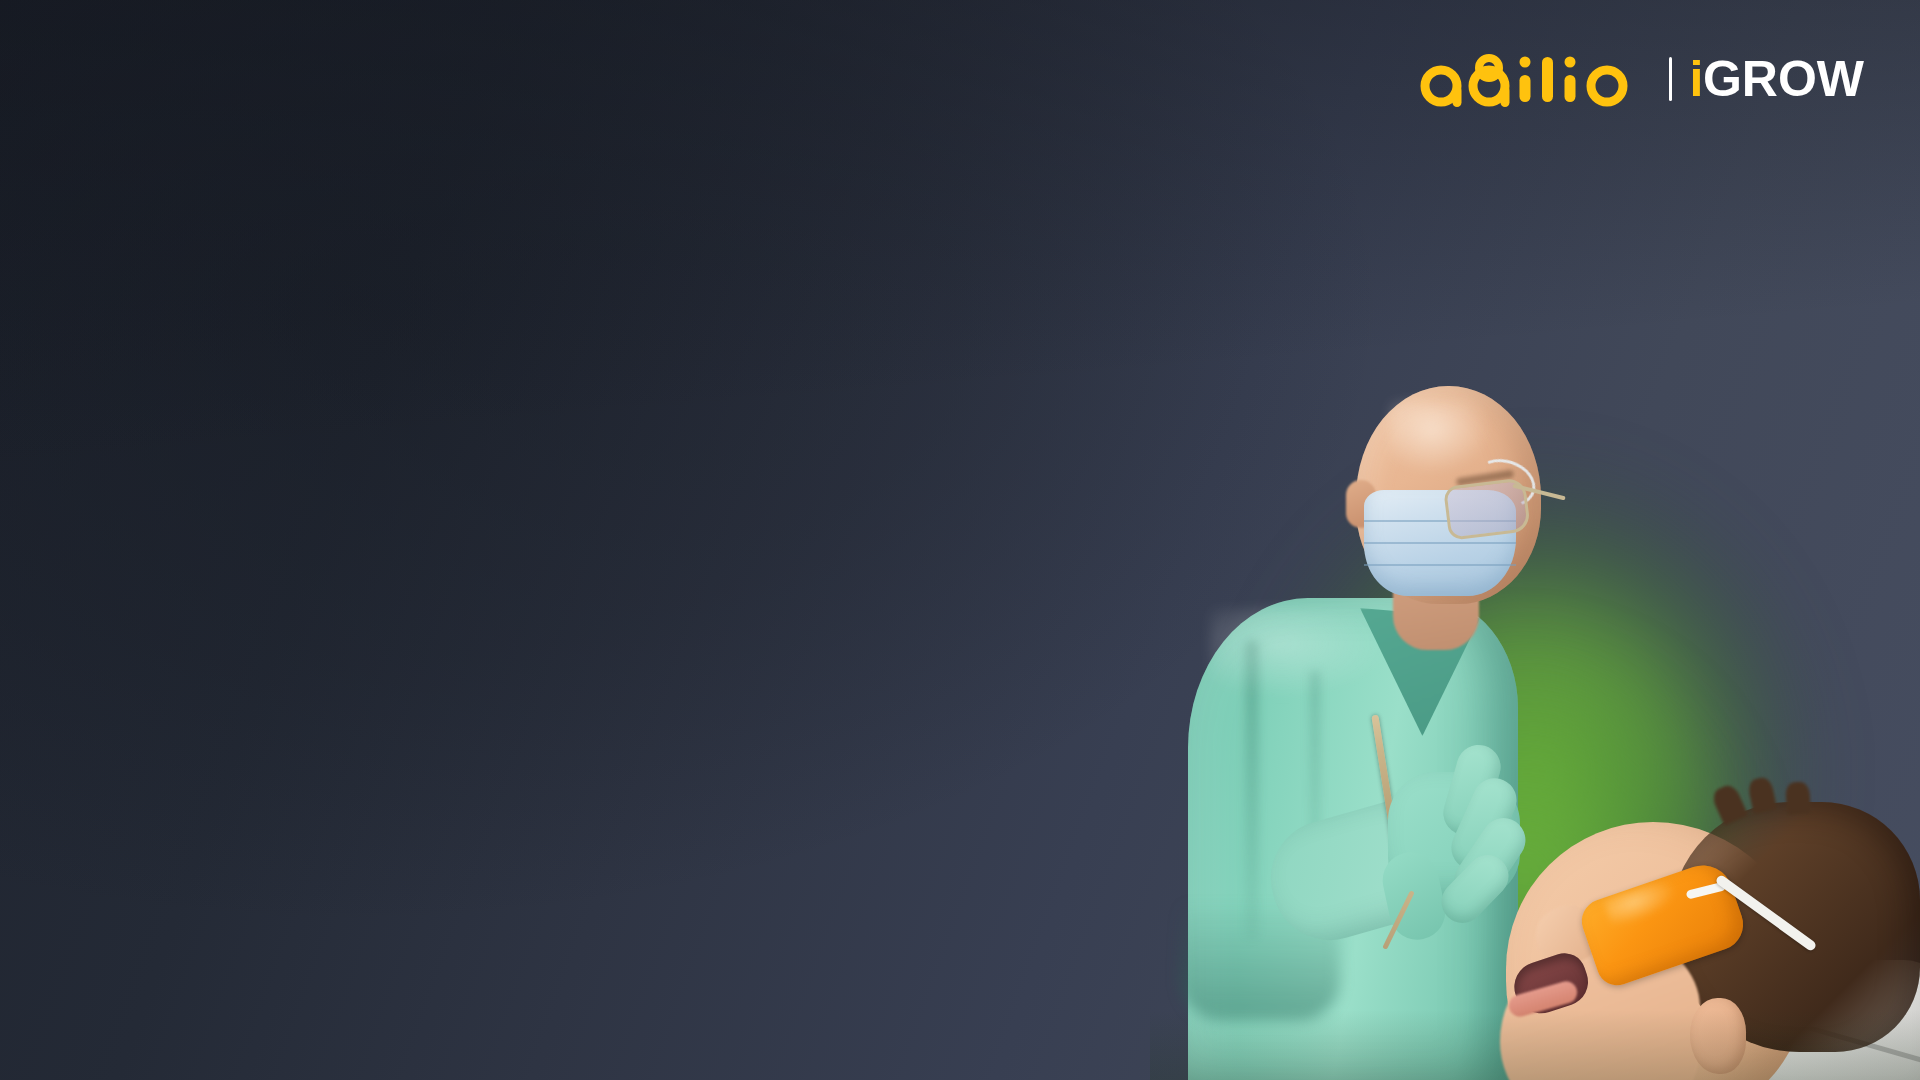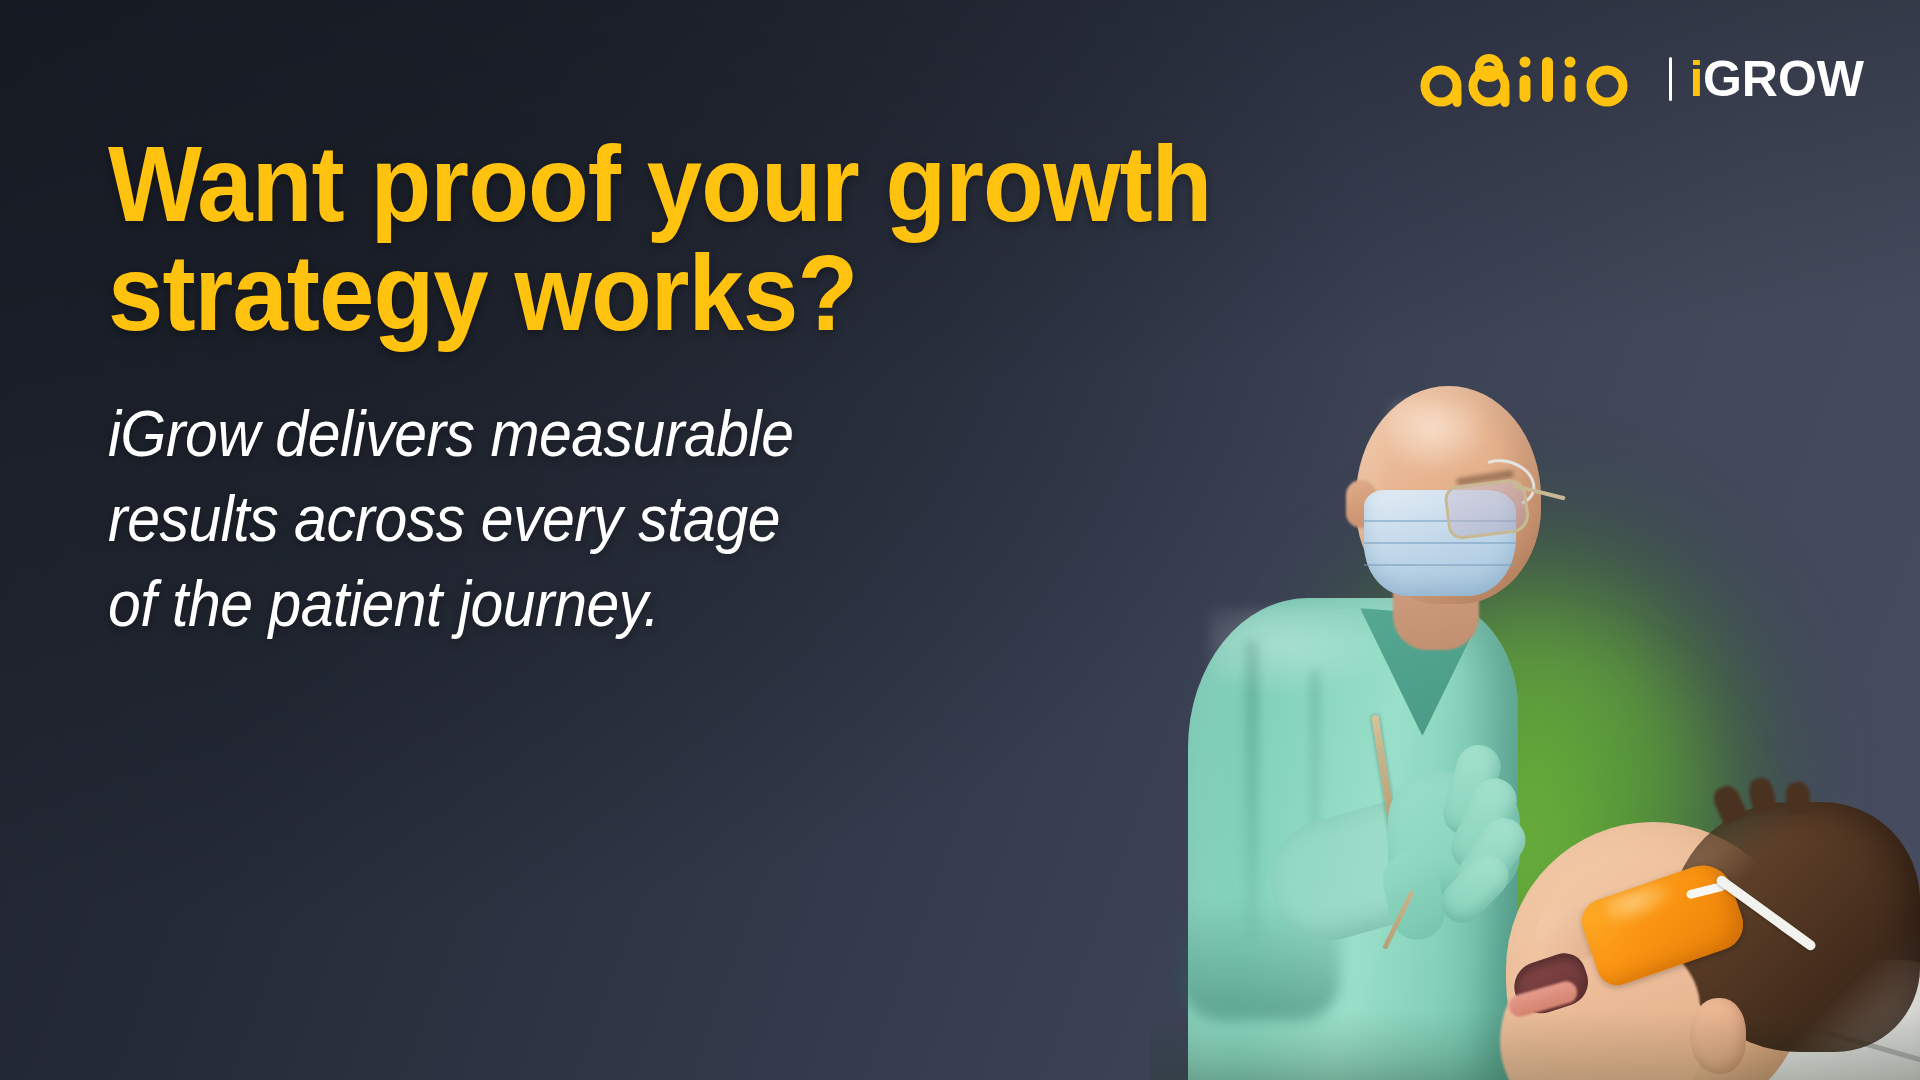--- a/index.html
+++ b/index.html
@@ -543,25 +543,14 @@
 
       <circle cx="192" cy="37" r="16" fill="none" stroke="#FFC20E" stroke-width="9"></circle>
     </svg>
     <div class="logo-divider"></div>
     <div class="logo-igrow">
       <span class="ig-i">i</span>
       <span class="ig-grow">GROW</span>
     </div>
   </div>
 
-  <div class="copy">
-    <h1 class="headline">
-      <span class="hl-line">Want proof your growth</span>
-      <span class="hl-line">strategy works?</span>
-    </h1>
-    <p class="subhead">
-      <span class="sh-line">iGrow delivers measurable</span>
-      <span class="sh-line">results across every stage</span>
-      <span class="sh-line">of the patient journey.</span>
-    </p>
-  </div>
 
 </div>
 
 </body></html>

